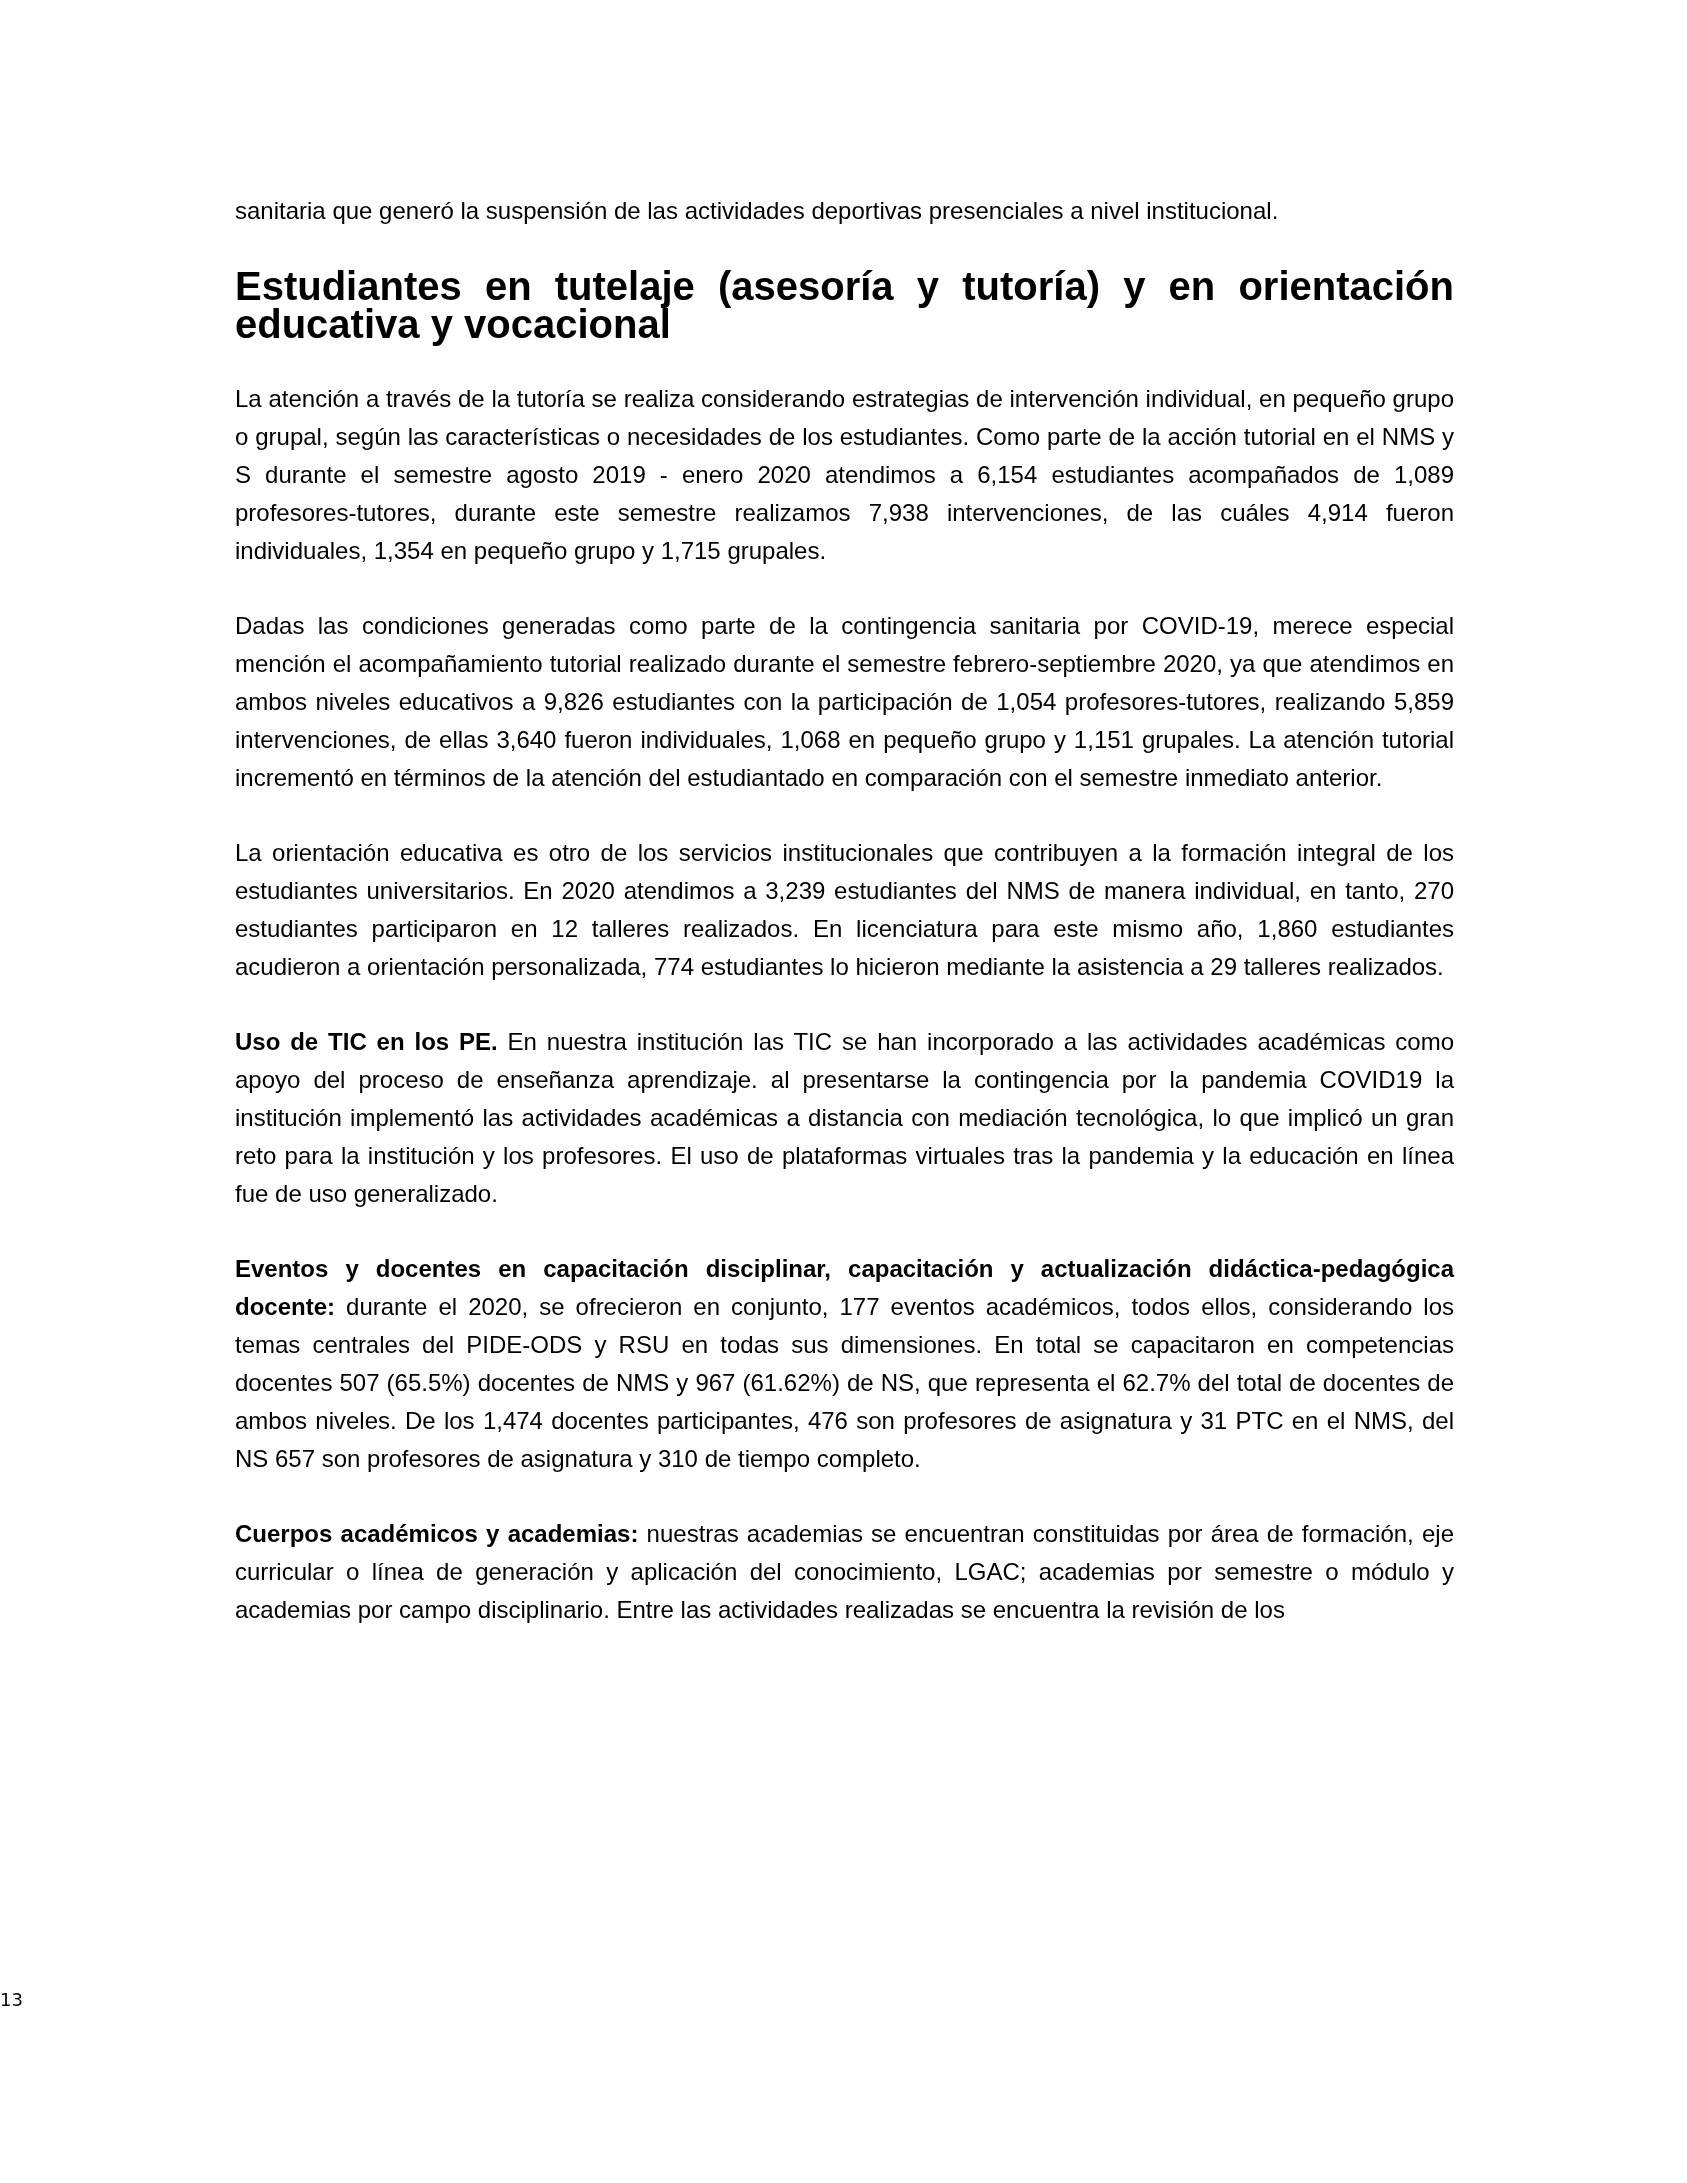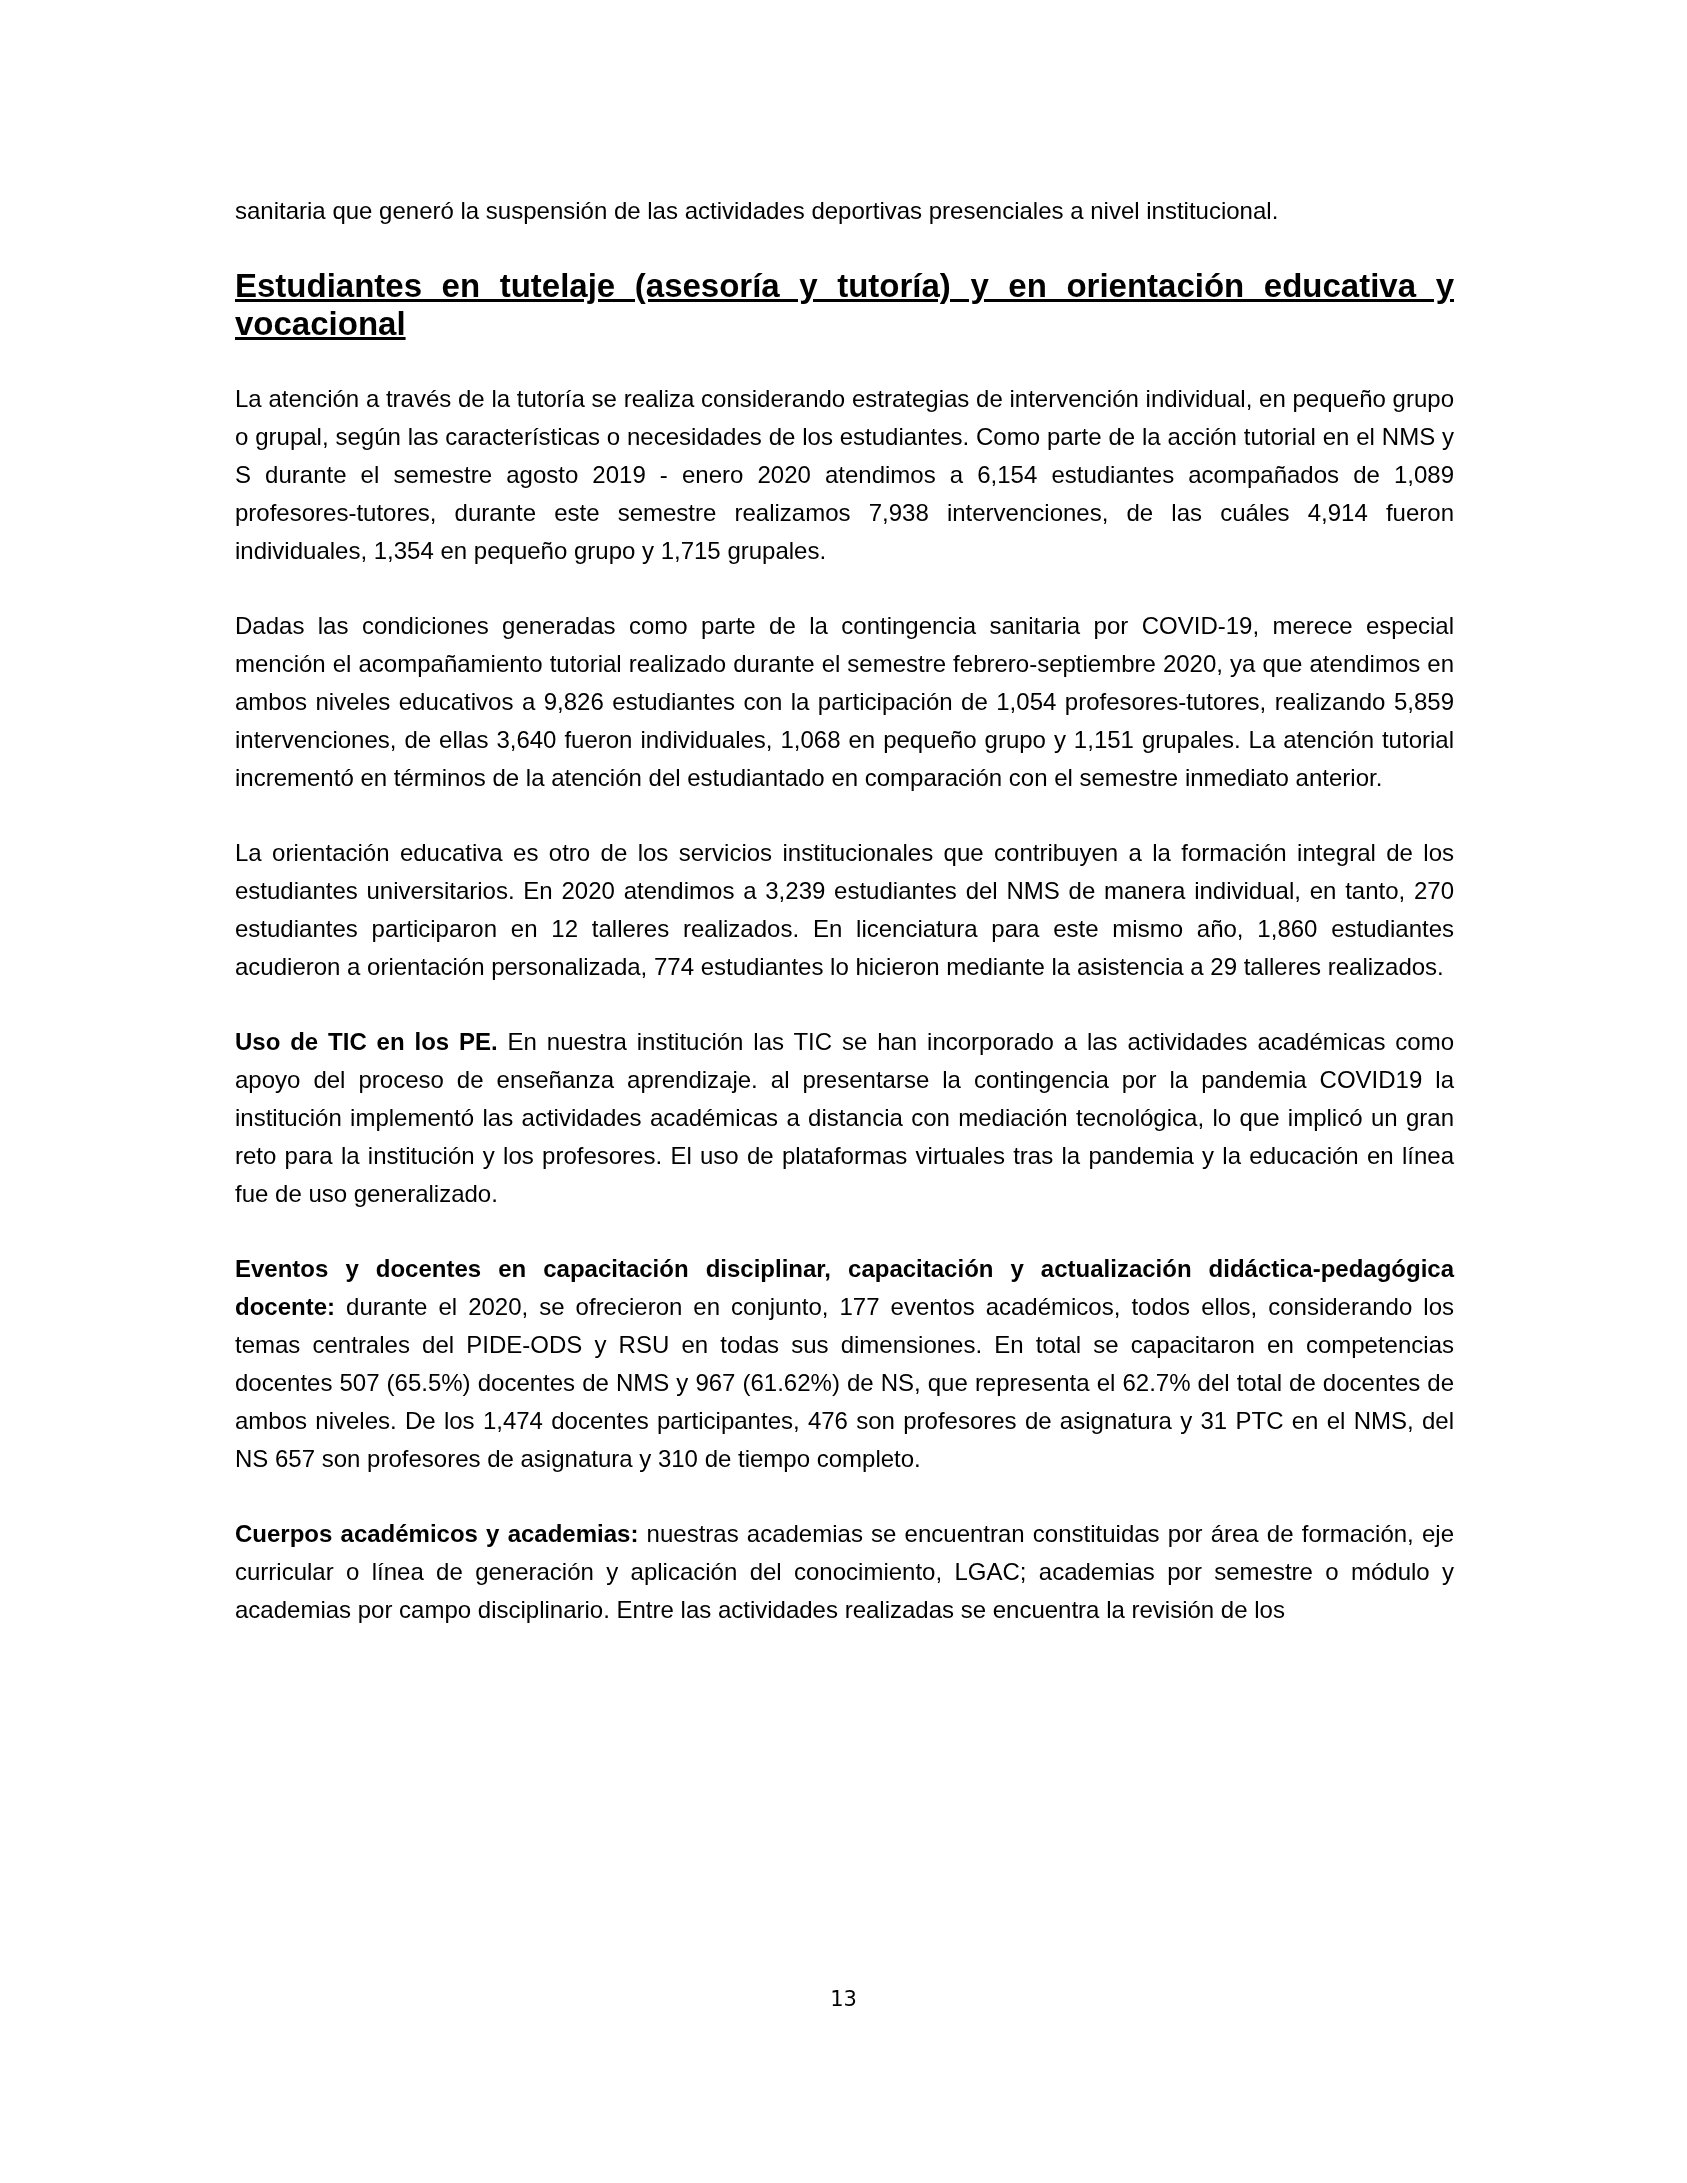--- a/index.html
+++ b/index.html
@@ -24,35 +24,34 @@
     .para {
       margin: 0 0 37px 0;
       font-size: 24px;
       line-height: 38px;
       text-align: justify;
       text-justify: inter-word;
     }
     .para.last { margin-bottom: 0; }
     .heading {
       margin: 0 0 37px 0;
-      font-size: 33px;
+      font-size: 40px;
       line-height: 38px;
       font-weight: bold;
       text-align: justify;
-      text-decoration: underline;
     }
     .inline-heading { font-weight: bold; margin-top: 16px; }
     .page-number {
       position: absolute;
       left: 0;
       width: 1687px;
       top: 1983px;
-      text-align: center;
+      text-align: left;
       font-family: "DejaVu Sans", sans-serif;
-      font-size: 21px;
+      font-size: 18px;
       line-height: 33px;
     }
   </style>
 </head>
 <body>
 
 <div class="page-content">
   <p class="para">sanitaria que generó la suspensión de las actividades deportivas presenciales a nivel institucional.</p>
 
   <p class="heading">Estudiantes en tutelaje (asesoría y tutoría) y en orientación educativa y vocacional</p>

